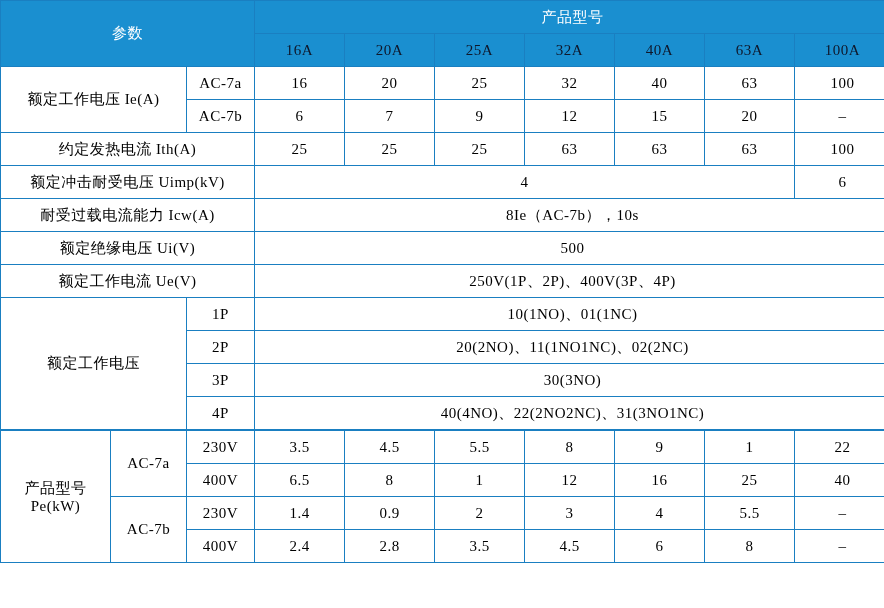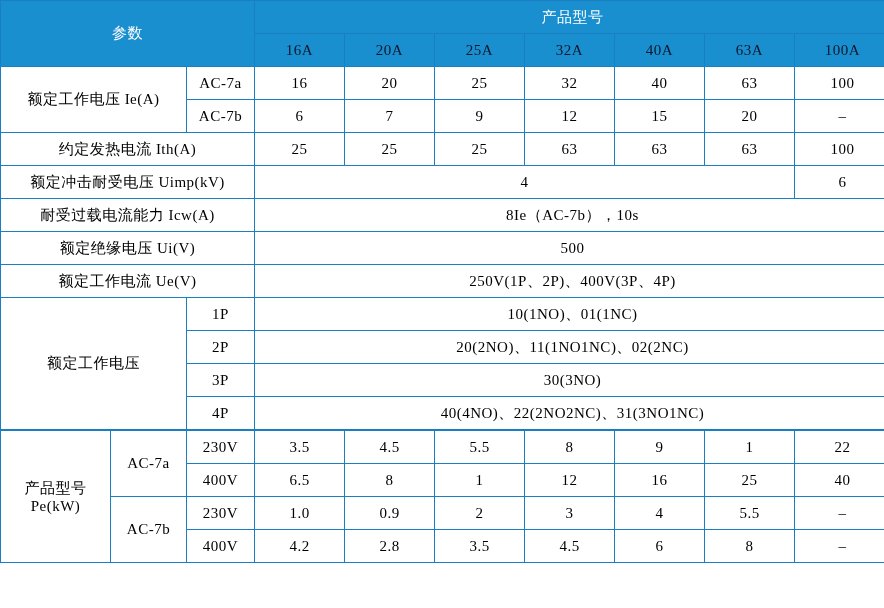--- a/index.html
+++ b/index.html
@@ -205,31 +205,31 @@
       <td class="num">8</td>
       <td class="num">1</td>
       <td class="num">12</td>
       <td class="num">16</td>
       <td class="num">25</td>
       <td class="num">40</td>
     </tr>
     <tr>
       <td rowspan="2">AC-7b</td>
       <td>230V</td>
-      <td class="num">1.0</td>
+      <td class="num">1.4</td>
       <td class="num">0.9</td>
       <td class="num">2</td>
       <td class="num">3</td>
       <td class="num">4</td>
       <td class="num">5.5</td>
       <td class="num">–</td>
     </tr>
     <tr>
       <td>400V</td>
-      <td class="num">4.2</td>
+      <td class="num">2.4</td>
       <td class="num">2.8</td>
       <td class="num">3.5</td>
       <td class="num">4.5</td>
       <td class="num">6</td>
       <td class="num">8</td>
       <td class="num">–</td>
     </tr>
   </tbody>
 </table>
 

